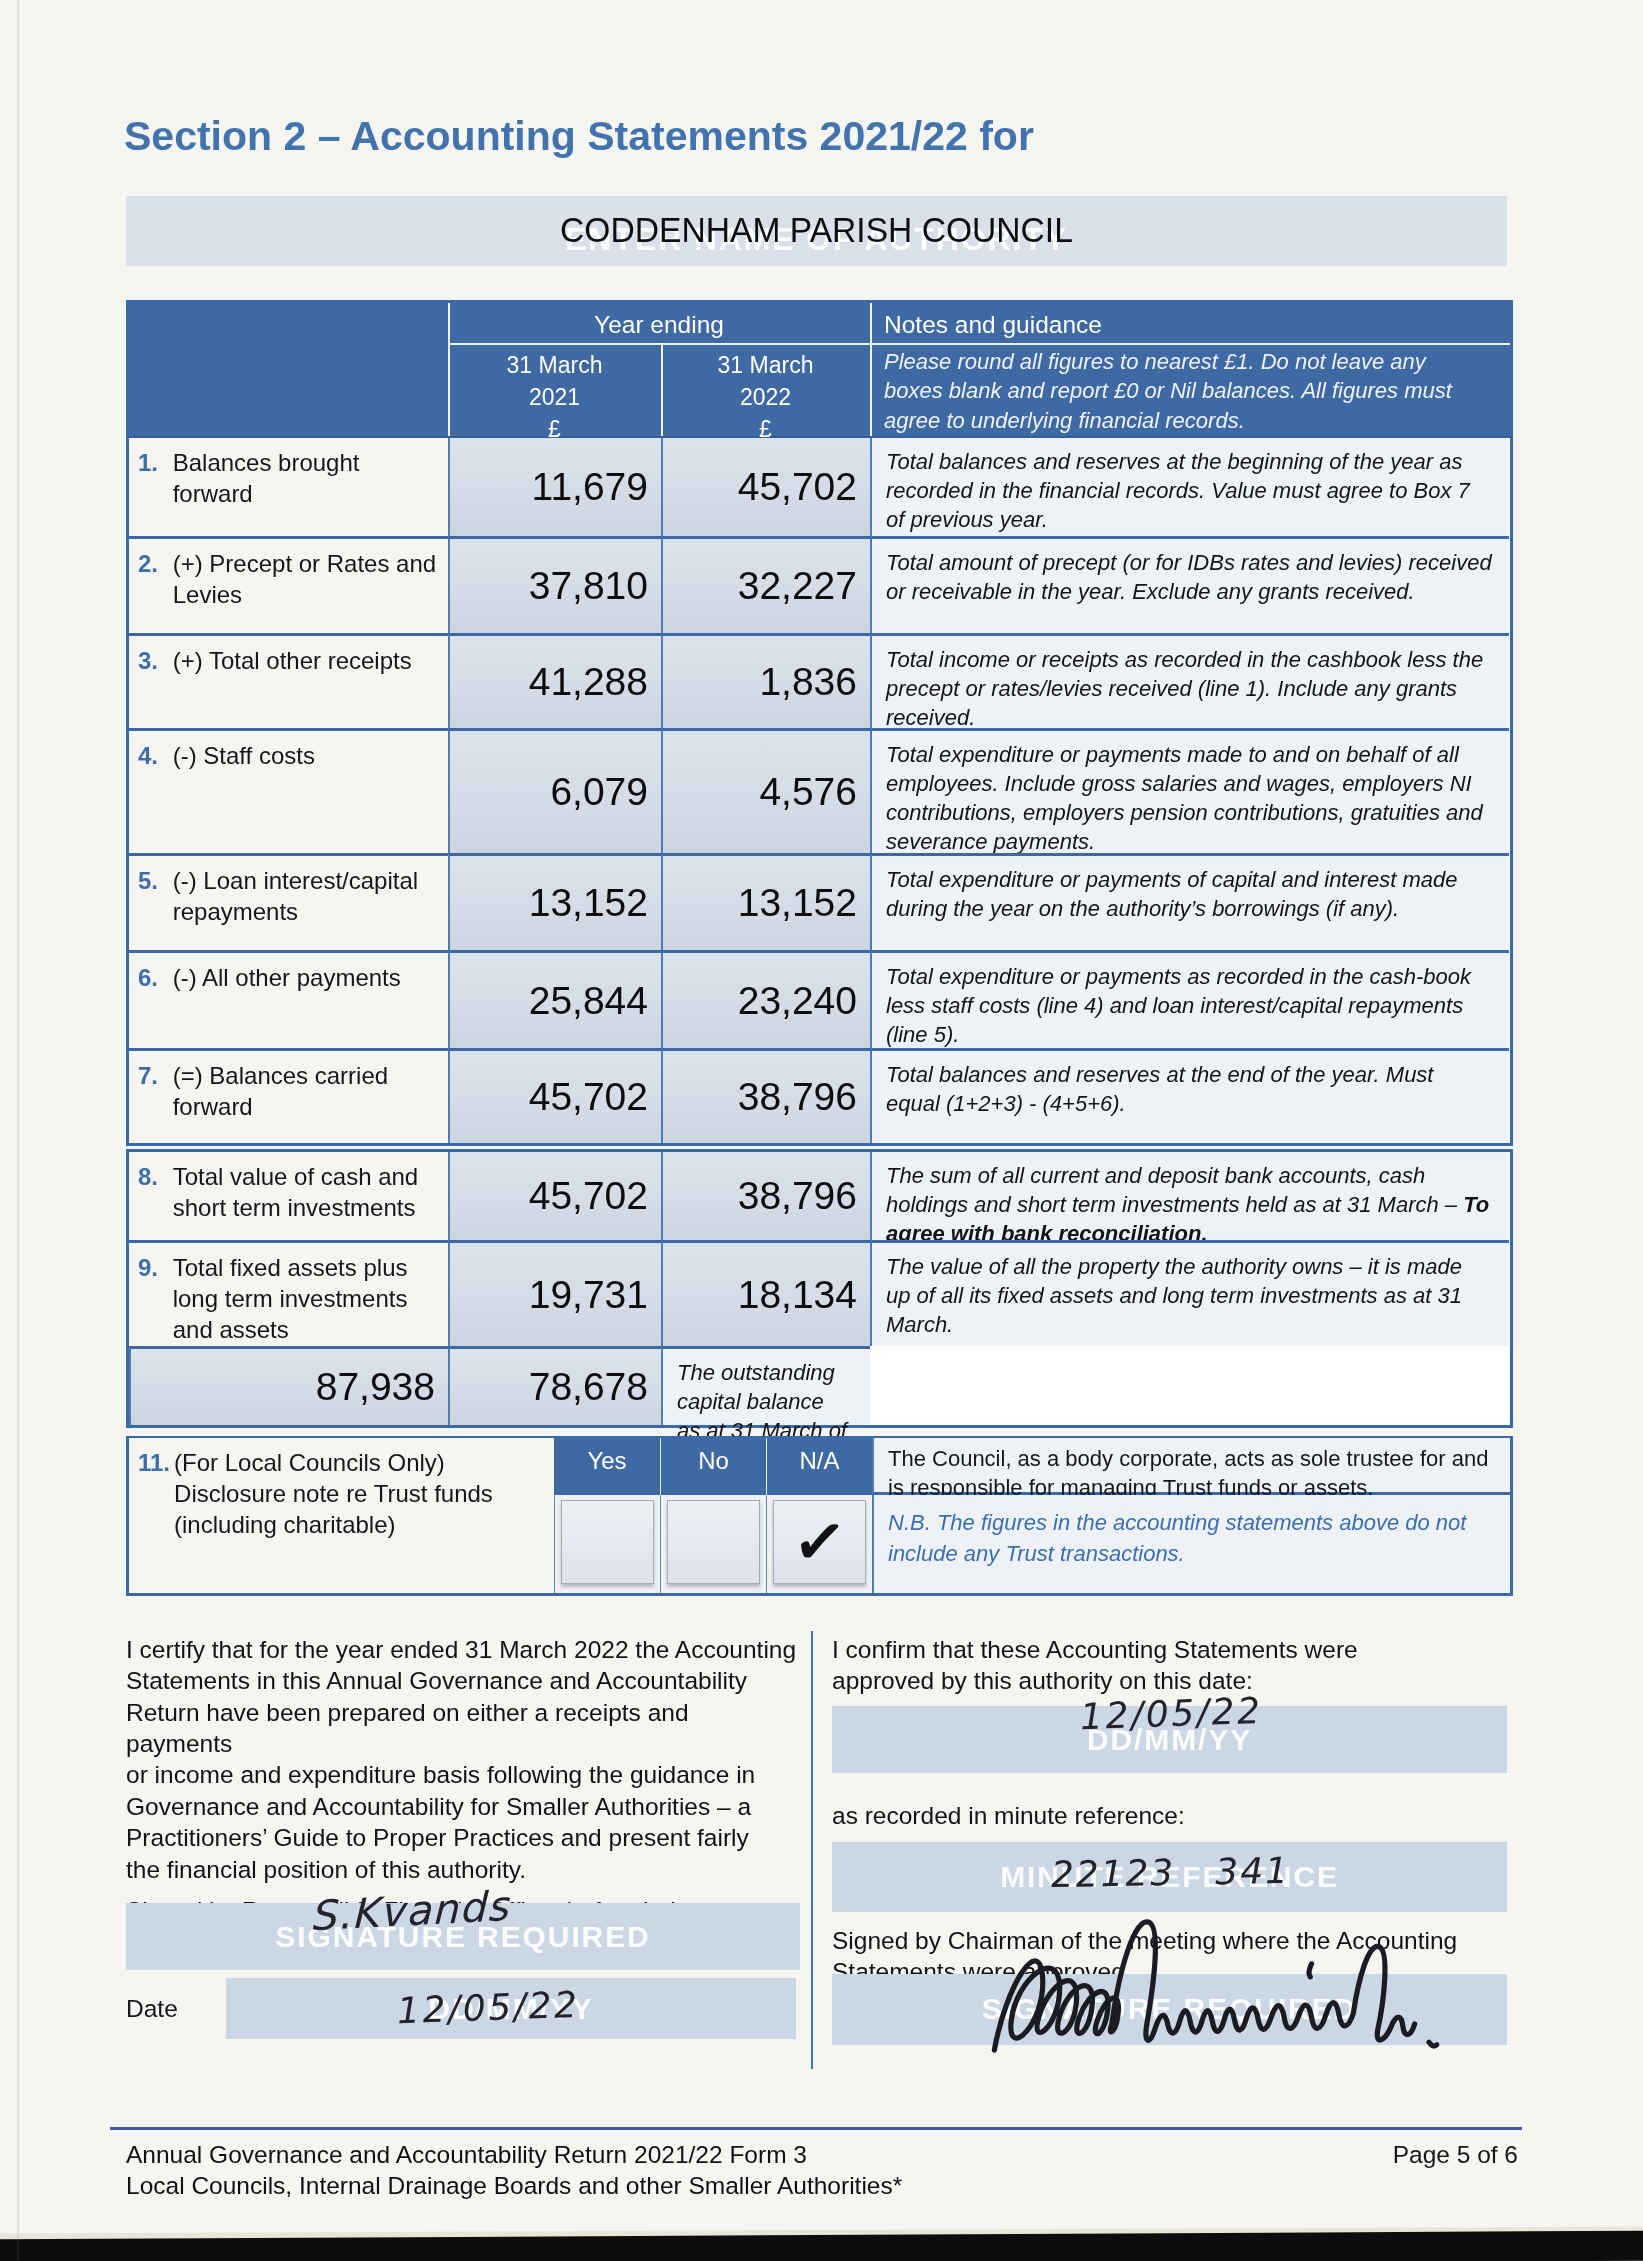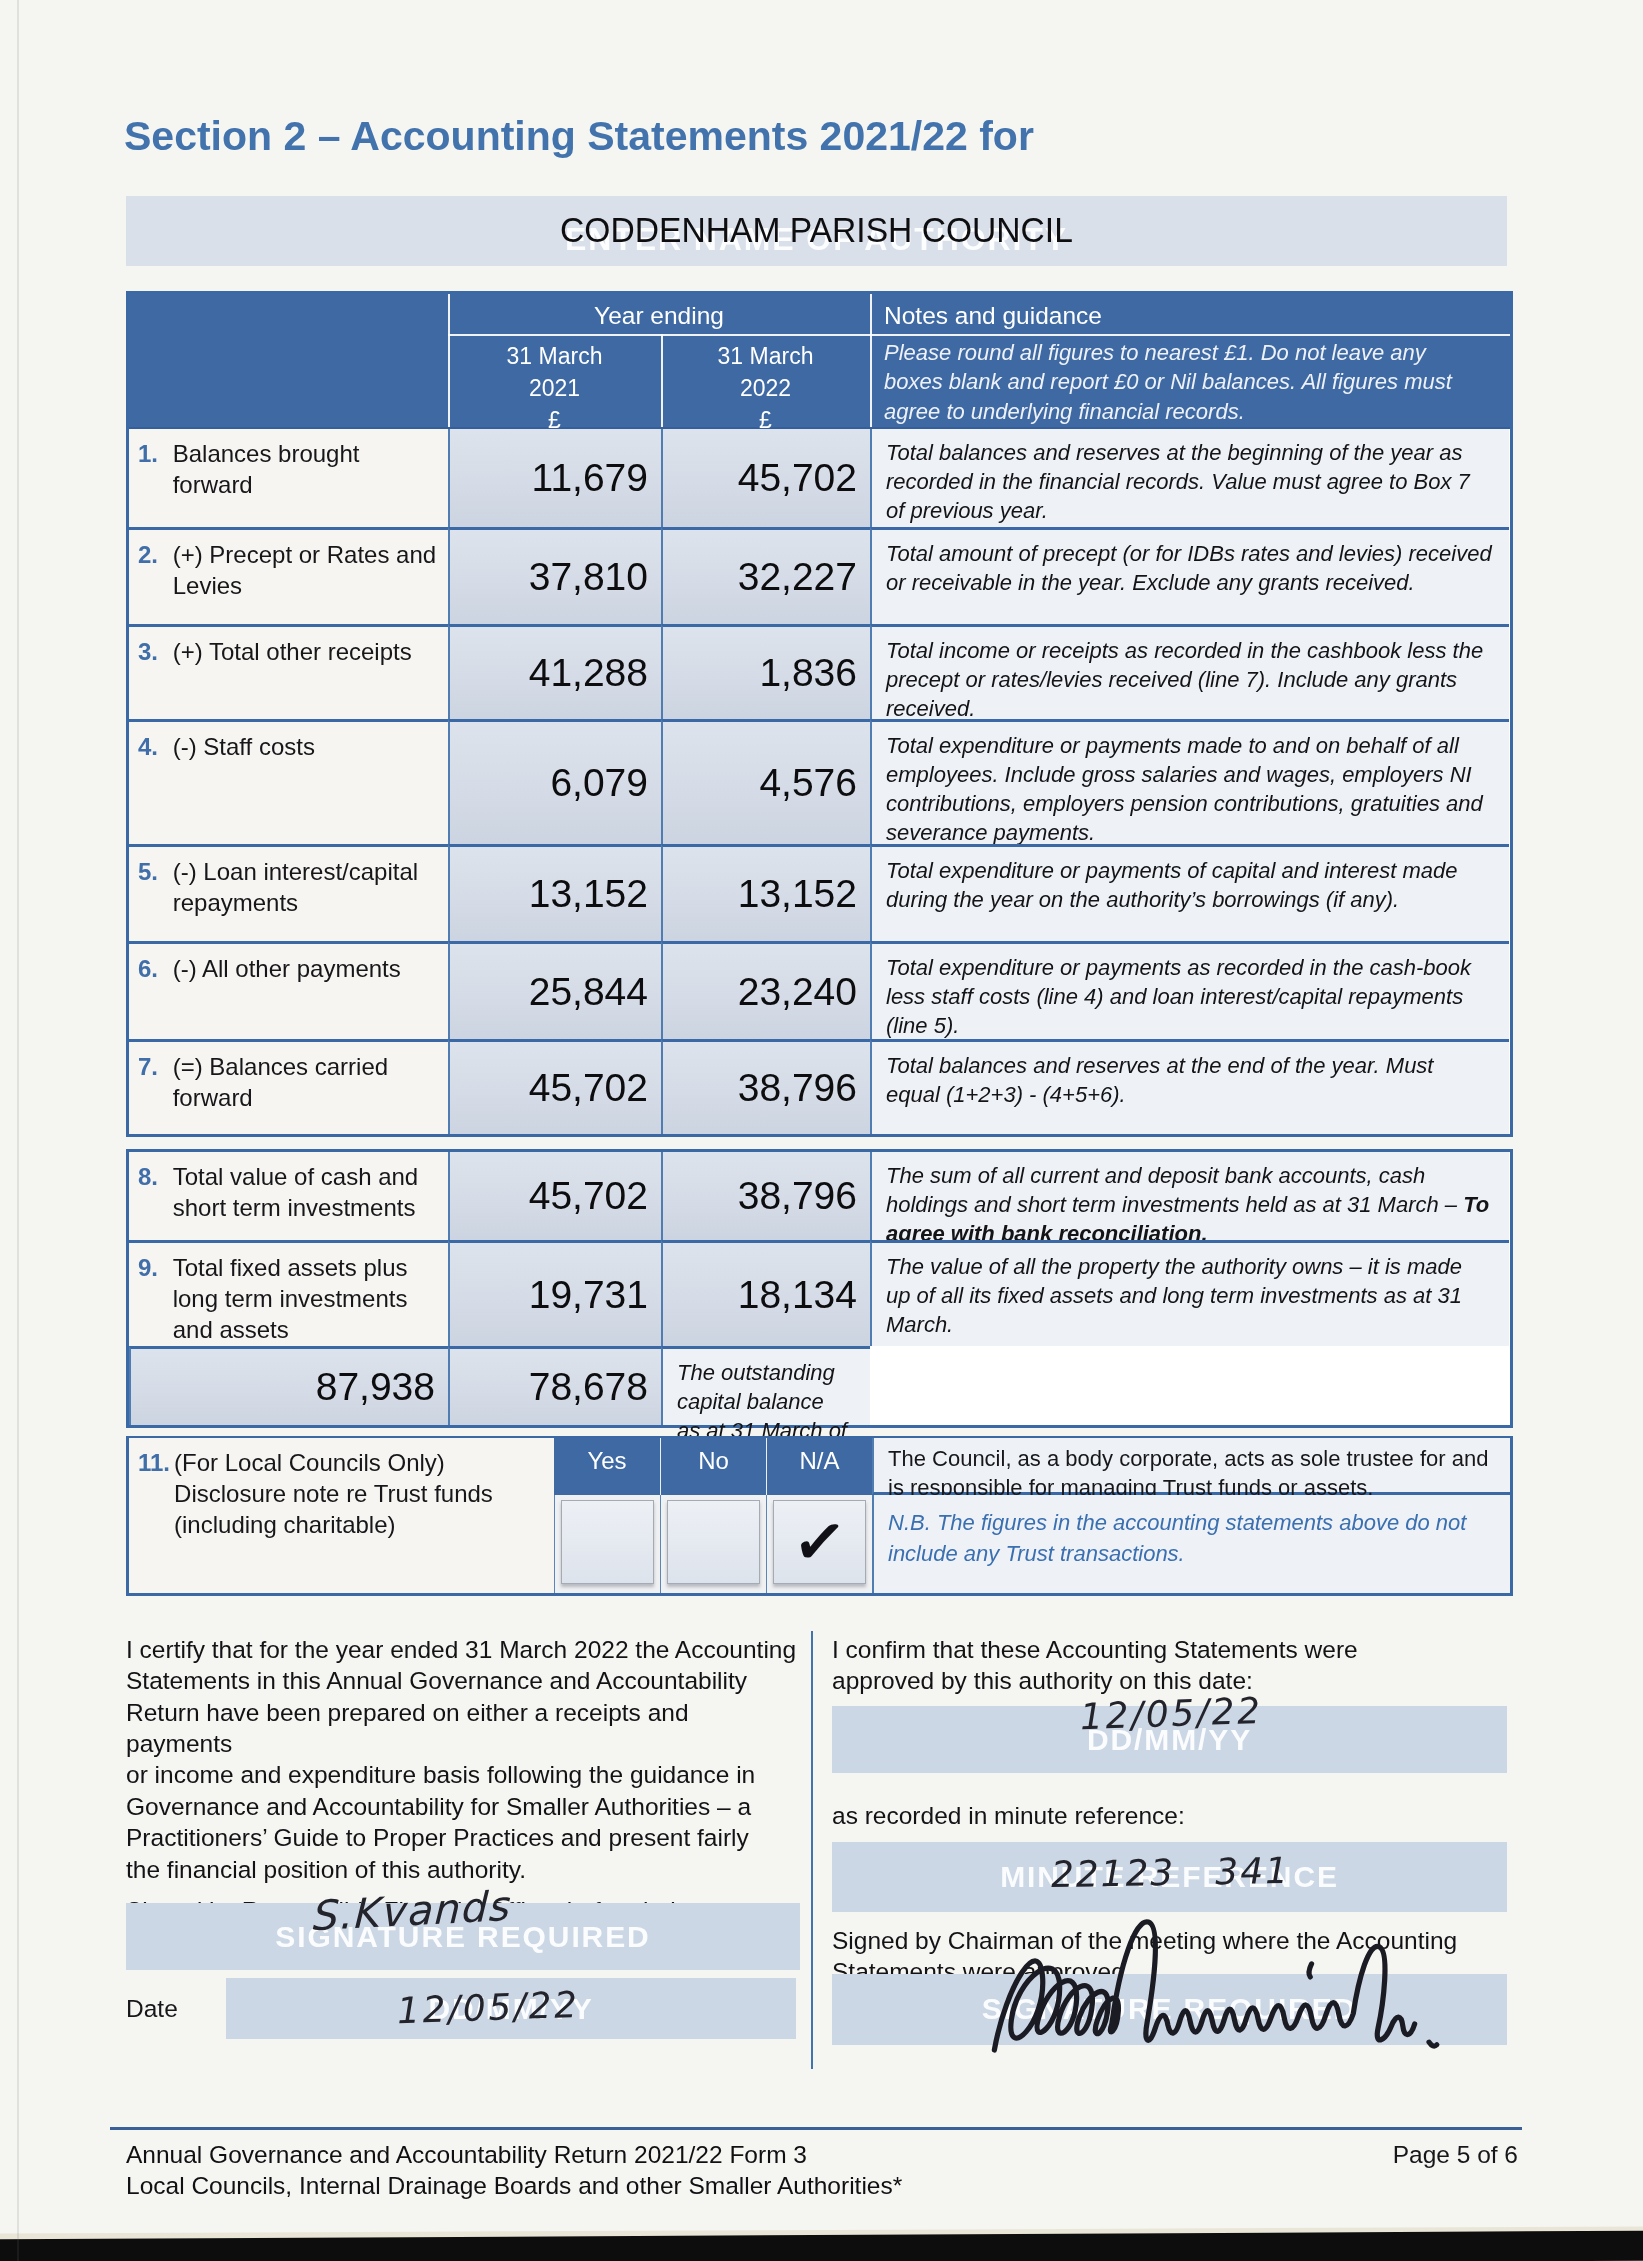--- a/index.html
+++ b/index.html
@@ -11,21 +11,21 @@
   .section-title{position:absolute;left:124px;top:113px;font-size:41px;font-weight:bold;
         color:#4273ac;letter-spacing:0px;}
   .authority-band{position:absolute;left:126px;top:196px;width:1381px;height:70px;
         background:#d9e0ea;}
   .wm{color:rgba(255,255,255,.92);font-weight:bold;letter-spacing:1.9px;}
   .authority-wm{position:absolute;left:0;right:0;top:24.5px;text-align:center;font-size:32px;}
   .authority-name{position:absolute;left:0;right:0;top:14px;text-align:center;font-size:35px;
         color:#0e0e10;transform:scaleX(.96);}
   
   .tbl{position:absolute;left:126px;width:1381px;border:3.2px solid #3a69a5;background:#fff;}
-  .t1{top:291px;}
+  .t1{top:300px;}
   .t2{top:1149px;}
   .t3{top:1436px;border-top-width:2.6px;border-bottom-width:3.9px;}
   .thead{position:relative;height:133px;background:#3e69a3;border-bottom:2.6px solid #355f9b;
         color:#fff;}
   .vline{position:absolute;top:0;bottom:0;width:1.9px;background:rgba(255,255,255,.92);}
   .hline{position:absolute;height:1.9px;background:rgba(255,255,255,.92);}
   .th-year{position:absolute;left:319px;width:422px;top:7.7px;text-align:center;font-size:24.5px;}
   .th-notes{position:absolute;left:755px;top:7.7px;font-size:24.5px;}
   .th-col{position:absolute;top:46px;text-align:center;font-size:23px;line-height:1.4;
         white-space:pre-line;}
@@ -142,21 +142,21 @@
       <div class="cl bt">
           <span class="num">3.</span>
           <span>(+) Total other receipts</span>
         </div>
       <div class="cv bt">
           <span class="val">41,288</span>
         </div>
       <div class="cv bt">
           <span class="val">1,836</span>
         </div>
-      <div class="cn bt">Total income or receipts as recorded in the cashbook less the precept or rates/levies received (line 7). Include any grants received.</div>
+      <div class="cn bt">Total income or receipts as recorded in the cashbook less the precept or rates/levies received (line 1). Include any grants received.</div>
 
       <div class="cl bt">
           <span class="num">4.</span>
           <span>(-) Staff costs</span>
         </div>
       <div class="cv bt">
           <span class="val">6,079</span>
         </div>
       <div class="cv bt">
           <span class="val">4,576</span>

